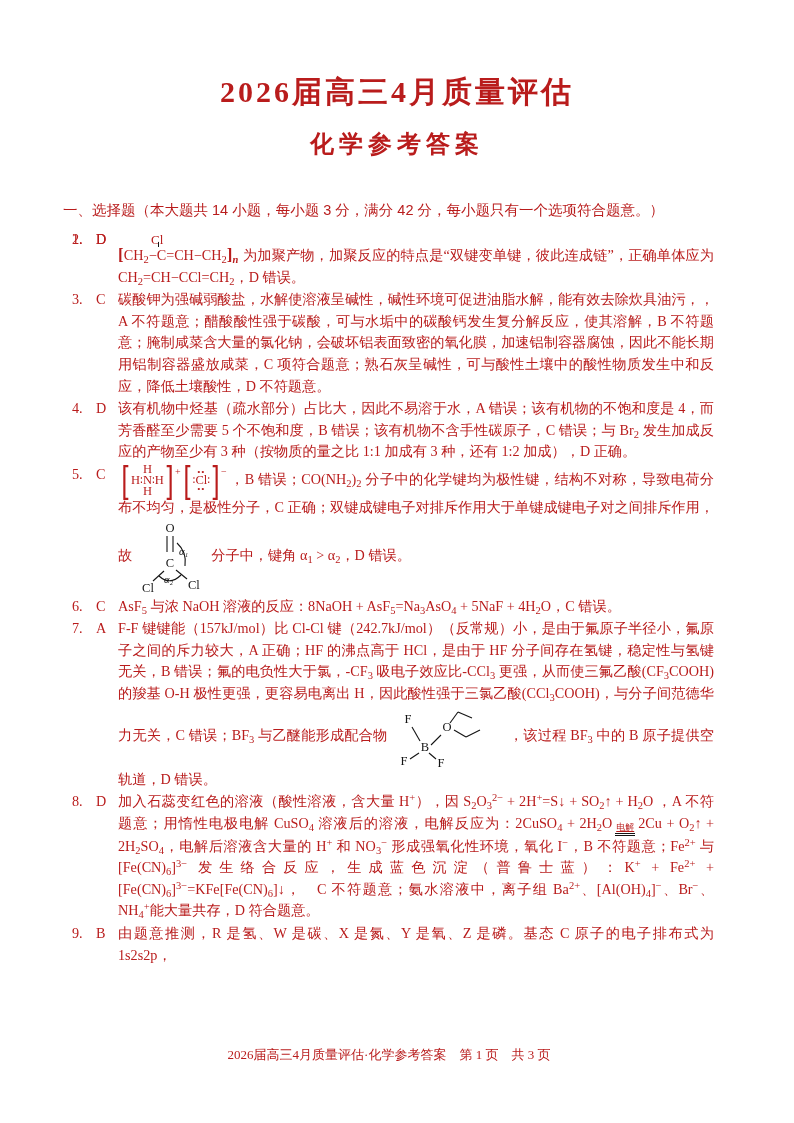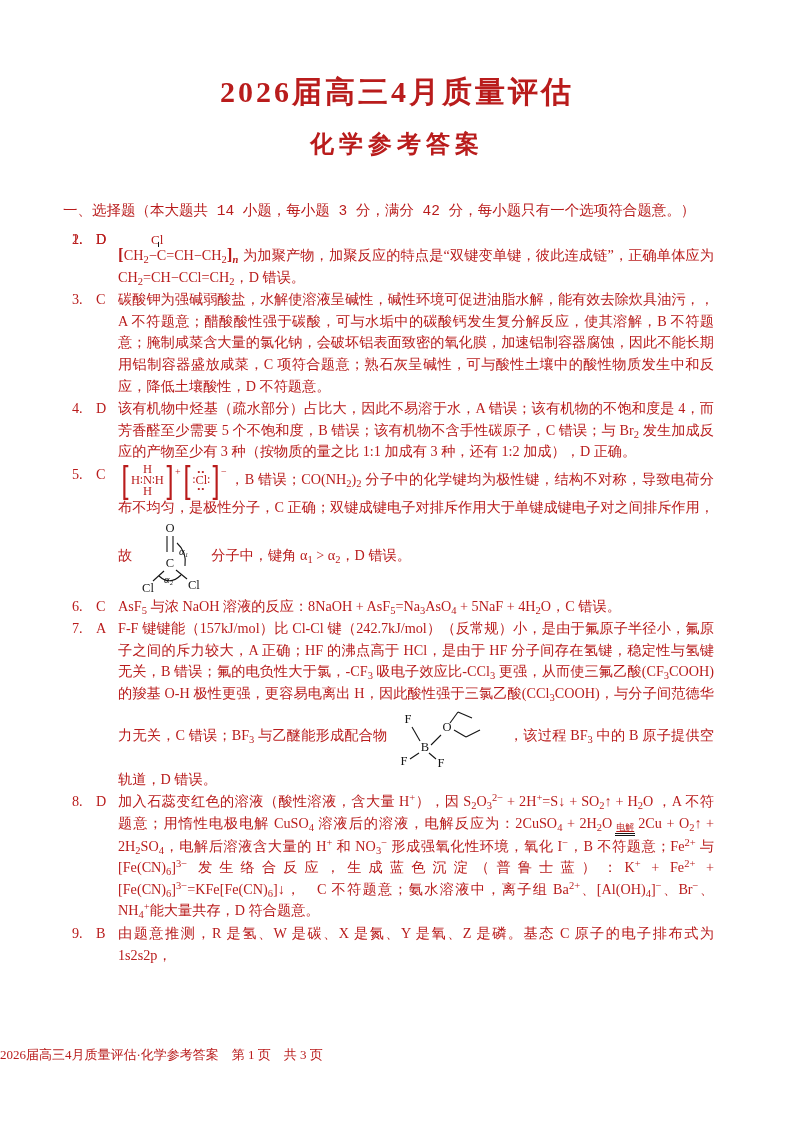--- a/index.html
+++ b/index.html
@@ -1,21 +1,21 @@
 <!DOCTYPE html>
 <html><head>
 <meta charset="utf-8">
 <style>
   html,body{margin:0;padding:0;background:#fff;}
   .page{width:794px;height:1123px;position:relative;background:#fff;overflow:hidden;
         color:#b91c1c;font-family:"Liberation Serif","DejaVu Serif",serif;}
   .title{margin:72px 0 0;text-align:center;font-size:30px;font-weight:bold;letter-spacing:3px;}
   .subtitle{margin:15px 0 16px;text-align:center;font-size:24px;font-weight:bold;letter-spacing:5px;}
   .content{padding:25px 80px 0 70px;}
-  .section-heading{font-family:Liberation Mono, monospace;font-size:14.5px;
+  .section-heading{font-family:Liberation Sans, sans-serif;font-size:14.5px;
                    margin:0 0 5px -7px;}
   .ans-table{border-collapse:collapse;margin-left:15px;width:calc(100% - 16px);table-layout:fixed;}
   .ans-table td{border:1px solid #222;text-align:center;font-size:14.5px;height:21px;padding:0;}
   .ans-table td.hd{width:53px;}
   .items{margin-top:4px;font-size:14.2px;line-height:21.6px;text-align:justify;}
   .item{position:relative;padding-left:48px;margin-bottom:1px;}
   .inum{position:absolute;left:2px;}
   .ians{position:absolute;left:26px;}
   sub,sup{font-size:10.5px;line-height:0;}
   sub{vertical-align:-3px;}
@@ -36,21 +36,21 @@
   .ef-dots-h{font-size:9px;line-height:6px;letter-spacing:1px;}
   .ef-charge{font-size:10px;align-self:flex-start;margin:-3px 1px 0 0;}
   
   .elec{display:inline-block;vertical-align:-2px;margin:0 3px;}
   .elec-label{display:block;font-size:9px;line-height:10px;border-bottom:3px double #141414;padding:0 1px 1px;text-decoration:underline;}
   
   .struct-svg{vertical-align:middle;margin:0 4px;}
   .struct-svg text{font-family:"Liberation Serif","DejaVu Serif",serif;font-size:12.5px;fill:#141414;}
   .struct-svg text.greek{font-style:italic;font-size:10.5px;}
   .struct-svg line,.struct-svg path{stroke:#141414;stroke-width:1.1;fill:none;}
-  .footer{position:absolute;left:0;right:16px;top:1046px;font-size:13px;}
+  .footer{position:absolute;left:0;right:16px;top:1046px;text-align:center;font-size:13px;}
 </style>
 </head>
 <body>
 
 <div class="page">
 
   <h1 class="title">2026届高三4月质量评估</h1>
   <h2 class="subtitle">化学参考答案</h2>
 
   <div class="content">

